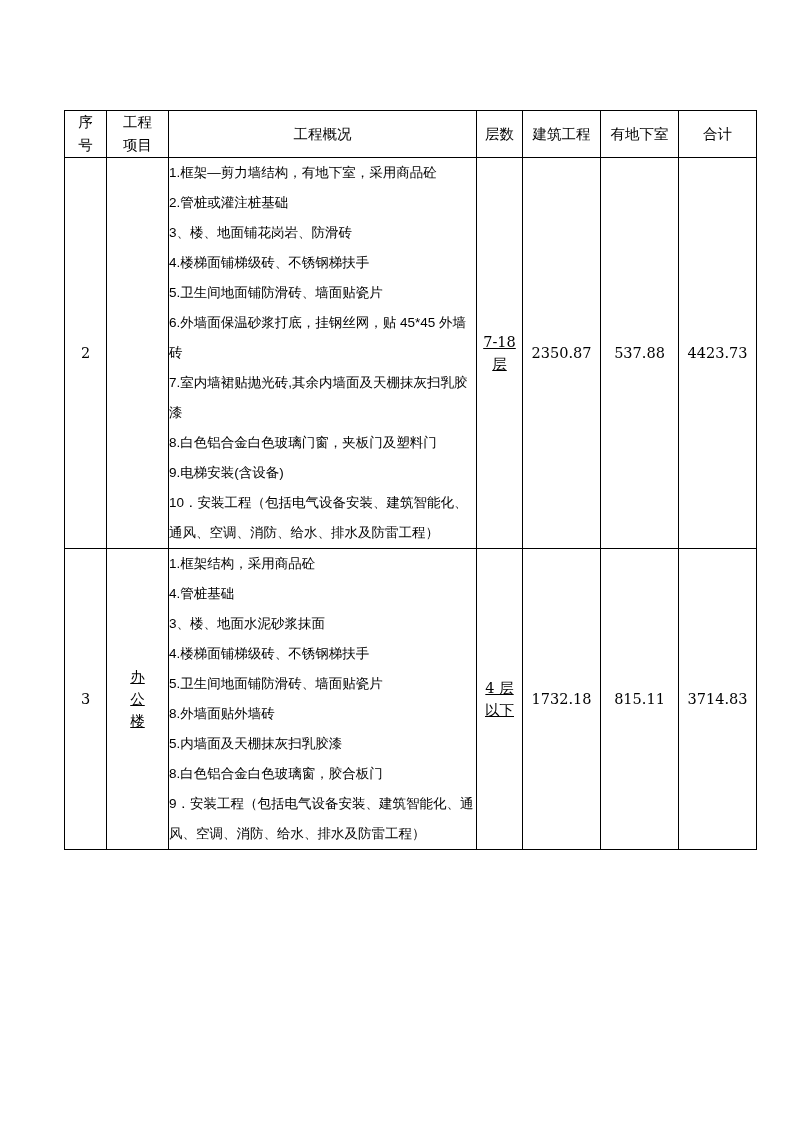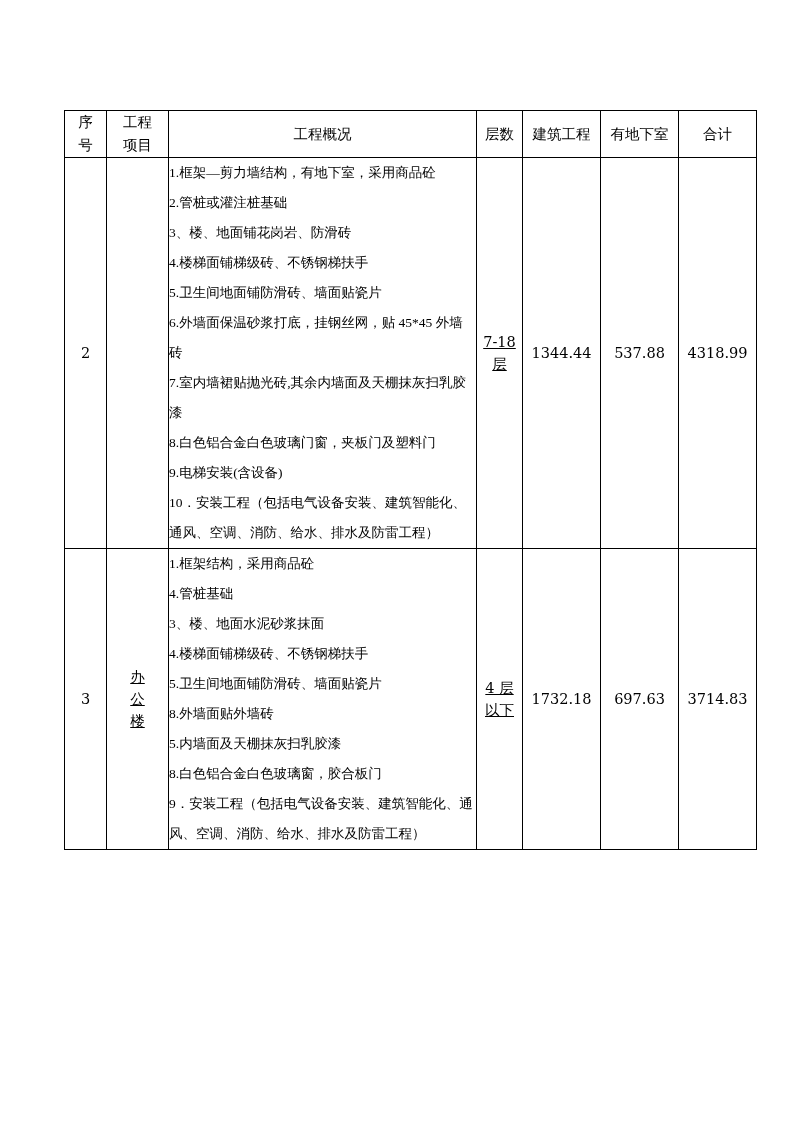--- a/index.html
+++ b/index.html
@@ -57,21 +57,21 @@
   .cell-center {
     text-align: center;
     font-size: 14.5px;
     line-height: 22px;
     font-family: "DejaVu Serif", "Liberation Serif", serif;
   }
   .desc {
     padding: 10px 8px 12px 8px;
     font-size: 13.5px;
     line-height: 30px;
-    font-family: Liberation Serif, serif;
+    font-family: Liberation Sans, sans-serif;
     text-align: left;
     vertical-align: top;
   }
   .desc .item {
     display: block;
     text-indent: 0;
   }
   .vtext span {
     display: block;
     text-decoration: underline;
@@ -121,23 +121,23 @@
             <span class="item">6.外墙面保温砂浆打底，挂钢丝网，贴 45*45 外墙砖</span>
             <span class="item">7.室内墙裙贴抛光砖,其余内墙面及天棚抹灰扫乳胶漆</span>
             <span class="item">8.白色铝合金白色玻璃门窗，夹板门及塑料门</span>
             <span class="item">9.电梯安装(含设备)</span>
             <span class="item">10．安装工程（包括电气设备安装、建筑智能化、通风、空调、消防、给水、排水及防雷工程）</span>
           </td>
           <td class="cell-center vtext">
             <span>7-18</span>
             <span>层</span>
           </td>
-          <td class="cell-center">1344.44</td>
+          <td class="cell-center">2350.87</td>
           <td class="cell-center">537.88</td>
-          <td class="cell-center">4318.99</td>
+          <td class="cell-center">4423.73</td>
         </tr>
 
         <tr>
           <td class="cell-center">3</td>
           <td class="cell-center vtext">
             <span>办</span>
             <span>公</span>
             <span>楼</span>
           </td>
           <td class="desc">
@@ -149,19 +149,19 @@
             <span class="item">8.外墙面贴外墙砖</span>
             <span class="item">5.内墙面及天棚抹灰扫乳胶漆</span>
             <span class="item">8.白色铝合金白色玻璃窗，胶合板门</span>
             <span class="item">9．安装工程（包括电气设备安装、建筑智能化、通风、空调、消防、给水、排水及防雷工程）</span>
           </td>
           <td class="cell-center vtext">
             <span>4 层</span>
             <span>以下</span>
           </td>
           <td class="cell-center">1732.18</td>
-          <td class="cell-center">697.63</td>
+          <td class="cell-center">815.11</td>
           <td class="cell-center">3714.83</td>
         </tr>
       </tbody>
     </table>
   </div>
 </div>
 
 </body></html>

